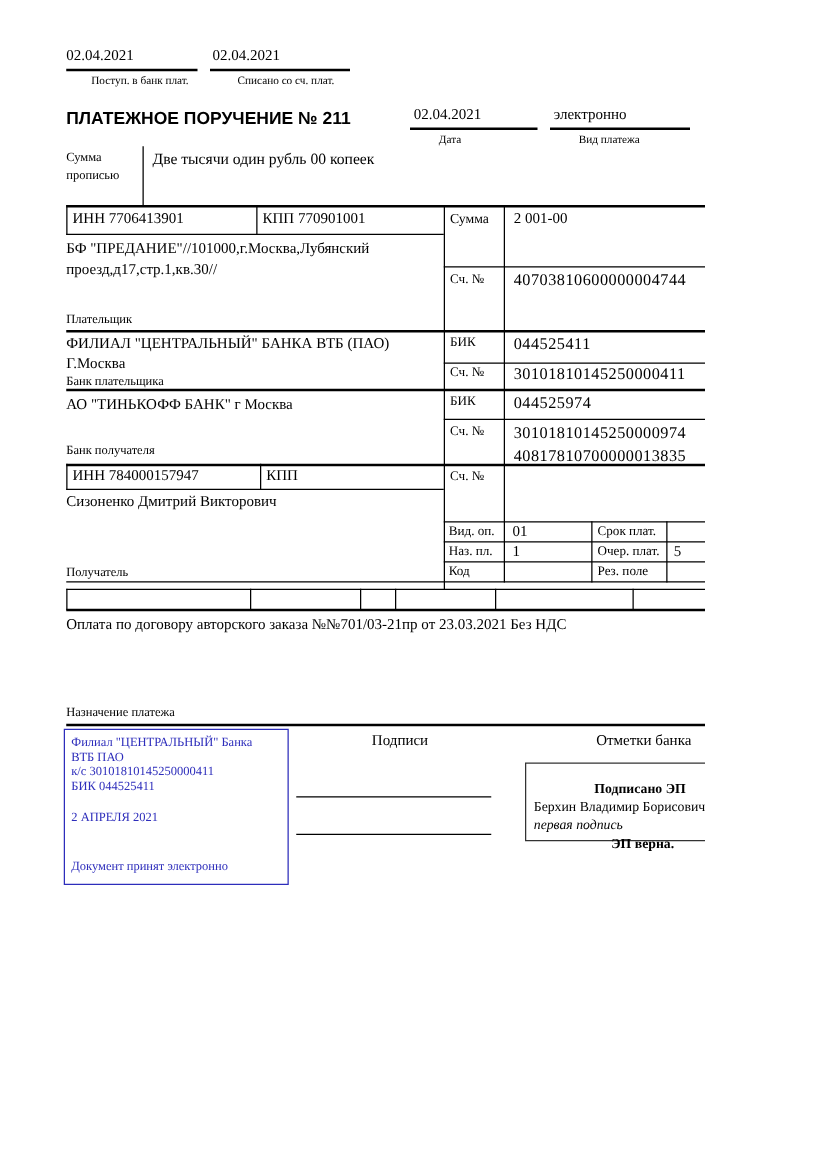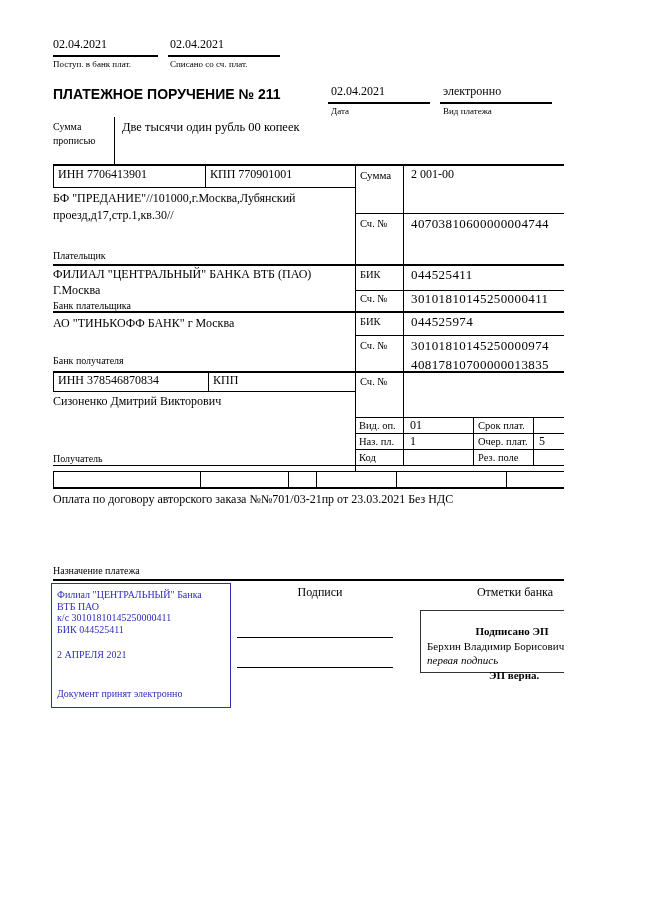--- a/index.html
+++ b/index.html
@@ -1,19 +1,19 @@
 <!DOCTYPE html>
 <html><head>
 <meta charset="utf-8">
 <style>
   html,body{margin:0;padding:0;background:#ffffff;}
   .page{position:relative;width:564px;height:919px;background:#ffffff;overflow:hidden;
         font-family:"Liberation Serif","DejaVu Serif",serif;color:#000;}
   .t{position:absolute;white-space:nowrap;line-height:1.15;}
-  .sm{font-size:9px;}
+  .sm{font-size:9px;margin-left:20px;}
   .md{font-size:12px;}
   .lbl{font-size:10px;}
   .cell-lbl{font-size:10.5px;}
   .num{font-size:13px;letter-spacing:0.4px;}
   .hl{position:absolute;background:#000;height:1px;}
   .hl2{position:absolute;background:#000;height:2px;}
   .vl{position:absolute;background:#000;width:1px;}
   .title{font-family:"Liberation Sans","DejaVu Sans",sans-serif;font-weight:bold;font-size:14px;}
   .box{position:absolute;border:1.5px solid #222;box-sizing:border-box;}
   .stamp{position:absolute;border:1.5px solid var(--stamp,#2d2dbb);box-sizing:border-box;
@@ -111,21 +111,21 @@
   <div class="t num" style="left:411px;top:292px;">30101810145250000411</div>
   <div class="t lbl" style="left:53px;top:300px;">Банк плательщика</div>
 
   <div class="t md" style="left:53px;top:317px;">АО "ТИНЬКОФФ БАНК" г Москва</div>
   <div class="t cell-lbl" style="left:360px;top:316px;">БИК</div>
   <div class="t num" style="left:411px;top:315px;">044525974</div>
   <div class="t cell-lbl" style="left:360px;top:340px;">Сч. №</div>
   <div class="t num" style="left:411px;top:339px;">30101810145250000974</div>
   <div class="t lbl" style="left:53px;top:355px;">Банк получателя</div>
 
-  <div class="t md" style="left:58px;top:374px;">ИНН 378546870834</div>
+  <div class="t md" style="left:58px;top:374px;">ИНН 784000157947</div>
   <div class="t md" style="left:213px;top:374px;">КПП</div>
   <div class="t cell-lbl" style="left:360px;top:376px;">Сч. №</div>
   <div class="t num" style="left:411px;top:358px;">40817810700000013835</div>
   <div class="t md" style="left:53px;top:395px;">Сизоненко Дмитрий Викторович</div>
   <div class="t lbl" style="left:53px;top:453px;">Получатель</div>
 
   <div class="t cell-lbl" style="left:359px;top:420px;">Вид. оп.</div>
   <div class="t md" style="left:410px;top:419px;">01</div>
   <div class="t cell-lbl" style="left:478px;top:420px;">Срок плат.</div>
 

